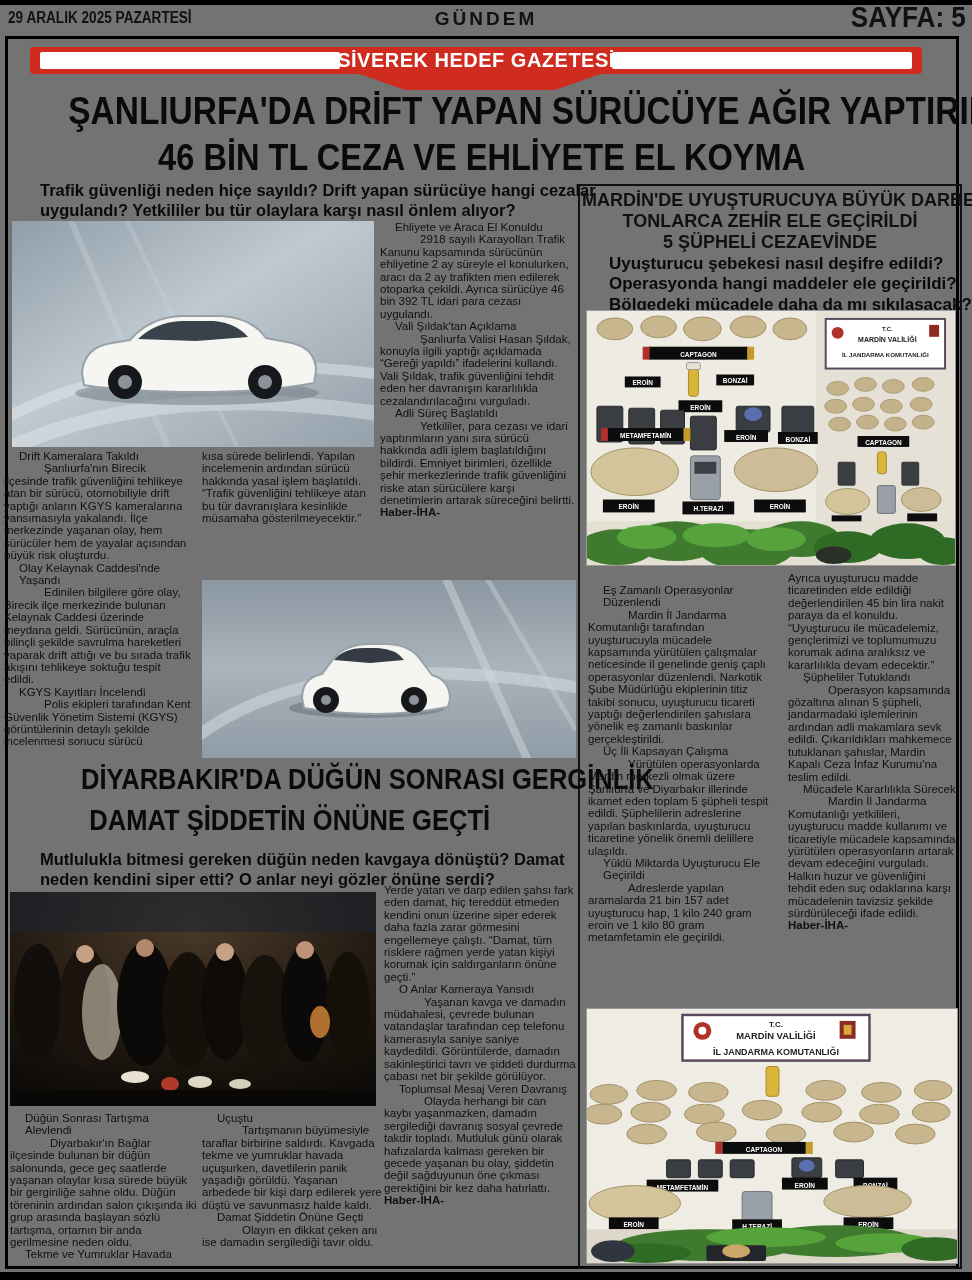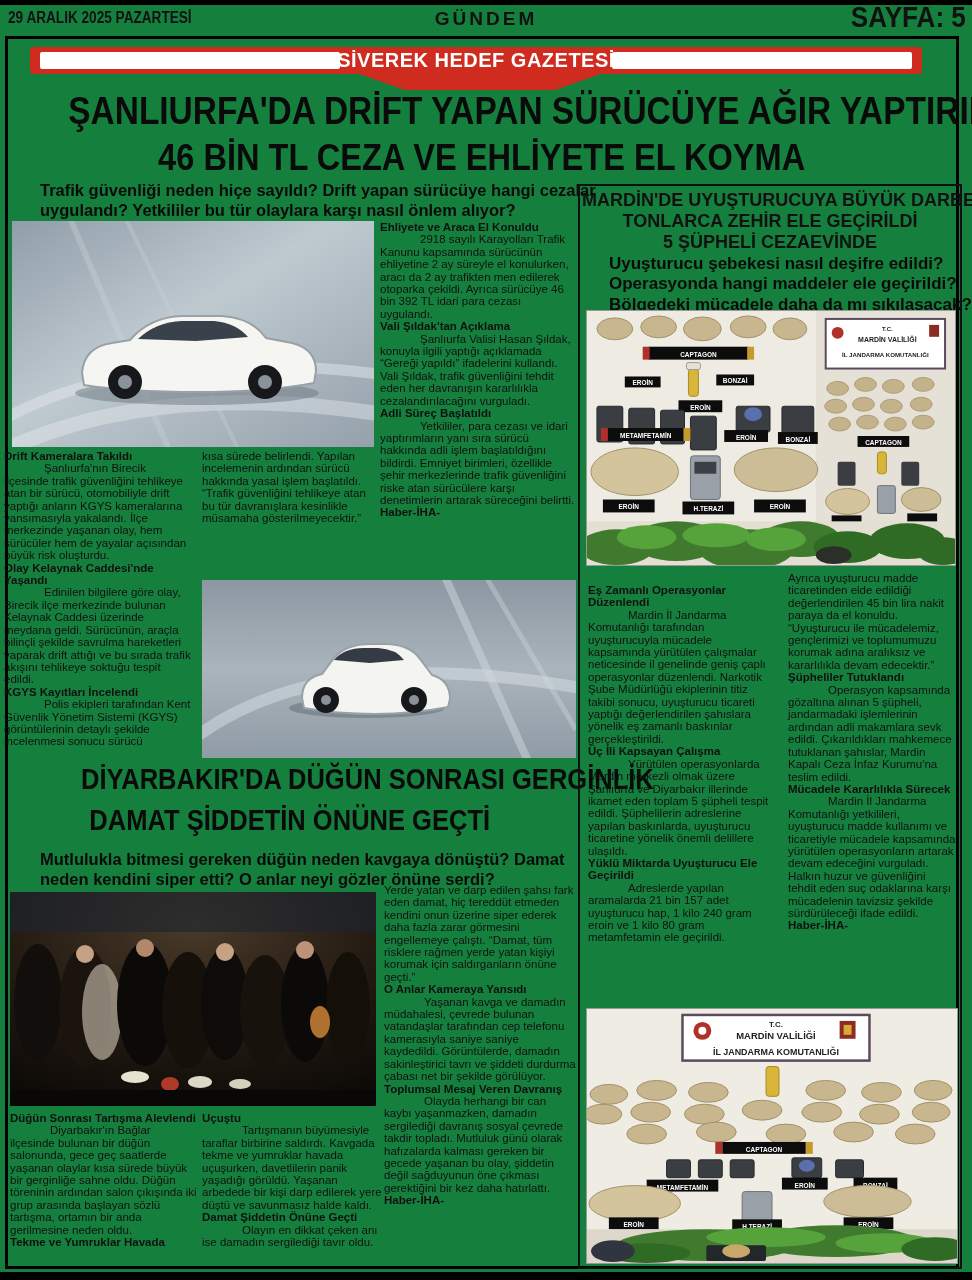--- a/index.html
+++ b/index.html
@@ -1,16 +1,16 @@
 <!DOCTYPE html>
 <html lang="tr"><head>
 <meta charset="utf-8">
 <style>
   html,body{margin:0;padding:0;background:#ffffff;}
-  .page{position:relative;width:972px;height:1280px;background:#15803d;overflow:hidden;
+  .page{position:relative;width:972px;height:1280px;background:#737373;overflow:hidden;
         font-family:"Liberation Sans","DejaVu Sans",sans-serif;color:#111;}
   .abs{position:absolute;}
   .topbar{left:0;top:0;width:972px;height:5px;background:#000;}
   .bottombar{left:0;top:1272px;width:972px;height:8px;background:#000;}
   .hdr-date{left:8px;top:9px;font-size:16px;font-weight:700;transform:scaleX(.85);transform-origin:left center;white-space:nowrap;}
   .hdr-section{left:0;top:8px;width:972px;text-align:center;font-size:19px;font-weight:700;letter-spacing:3px;}
   .hdr-page{right:6px;top:1px;font-size:29px;font-weight:900;transform:scaleX(.9);transform-origin:right center;white-space:nowrap;}
   .frame{left:5px;top:36px;width:954px;height:1233px;border:3px solid #000;box-sizing:border-box;}
   
   .mast-red{left:30px;top:47px;width:892px;height:27px;background:#cf2b1f;border-radius:4px;}
@@ -25,21 +25,21 @@
   .hl .cond{display:inline-block;transform:scaleX(.88);transform-origin:center;}
   .a1hl1{left:5px;top:90px;width:954px;font-size:38px;}
   .a1hl2{left:5px;top:137px;width:954px;font-size:37px;}
   .a2hl1{left:8px;top:763px;width:564px;font-size:29px;padding-left:34px;}
   .a2hl2{left:8px;top:804px;width:564px;font-size:29px;}
   .lead{font-weight:700;font-size:16.5px;line-height:1.2;color:#0a0a0a;margin-left:28px;}
   .a1lead{left:12px;top:181px;width:560px;}
   .a2lead{left:12px;top:850px;width:562px;}
   
   .col{font-size:11.5px;line-height:12.4px;color:#101010;}
-  .col .ph{font-weight:700;}
+  .col .ph{font-weight:400;margin-left:15px;}
   .col p{margin:0;}
   .col p.ind{text-indent:40px;}
   .col b{font-weight:700;}
   .a1c1{left:4px;top:450px;width:188px;height:312px;}
   .a1c2{left:202px;top:450px;width:176px;height:126px;}
   .a1c3{left:380px;top:221px;width:197px;height:352px;}
   .a2c1{left:10px;top:1112px;width:188px;height:158px;}
   .a2c2{left:202px;top:1112px;width:180px;height:158px;}
   .a2c3{left:384px;top:884px;width:192px;height:386px;}
   

